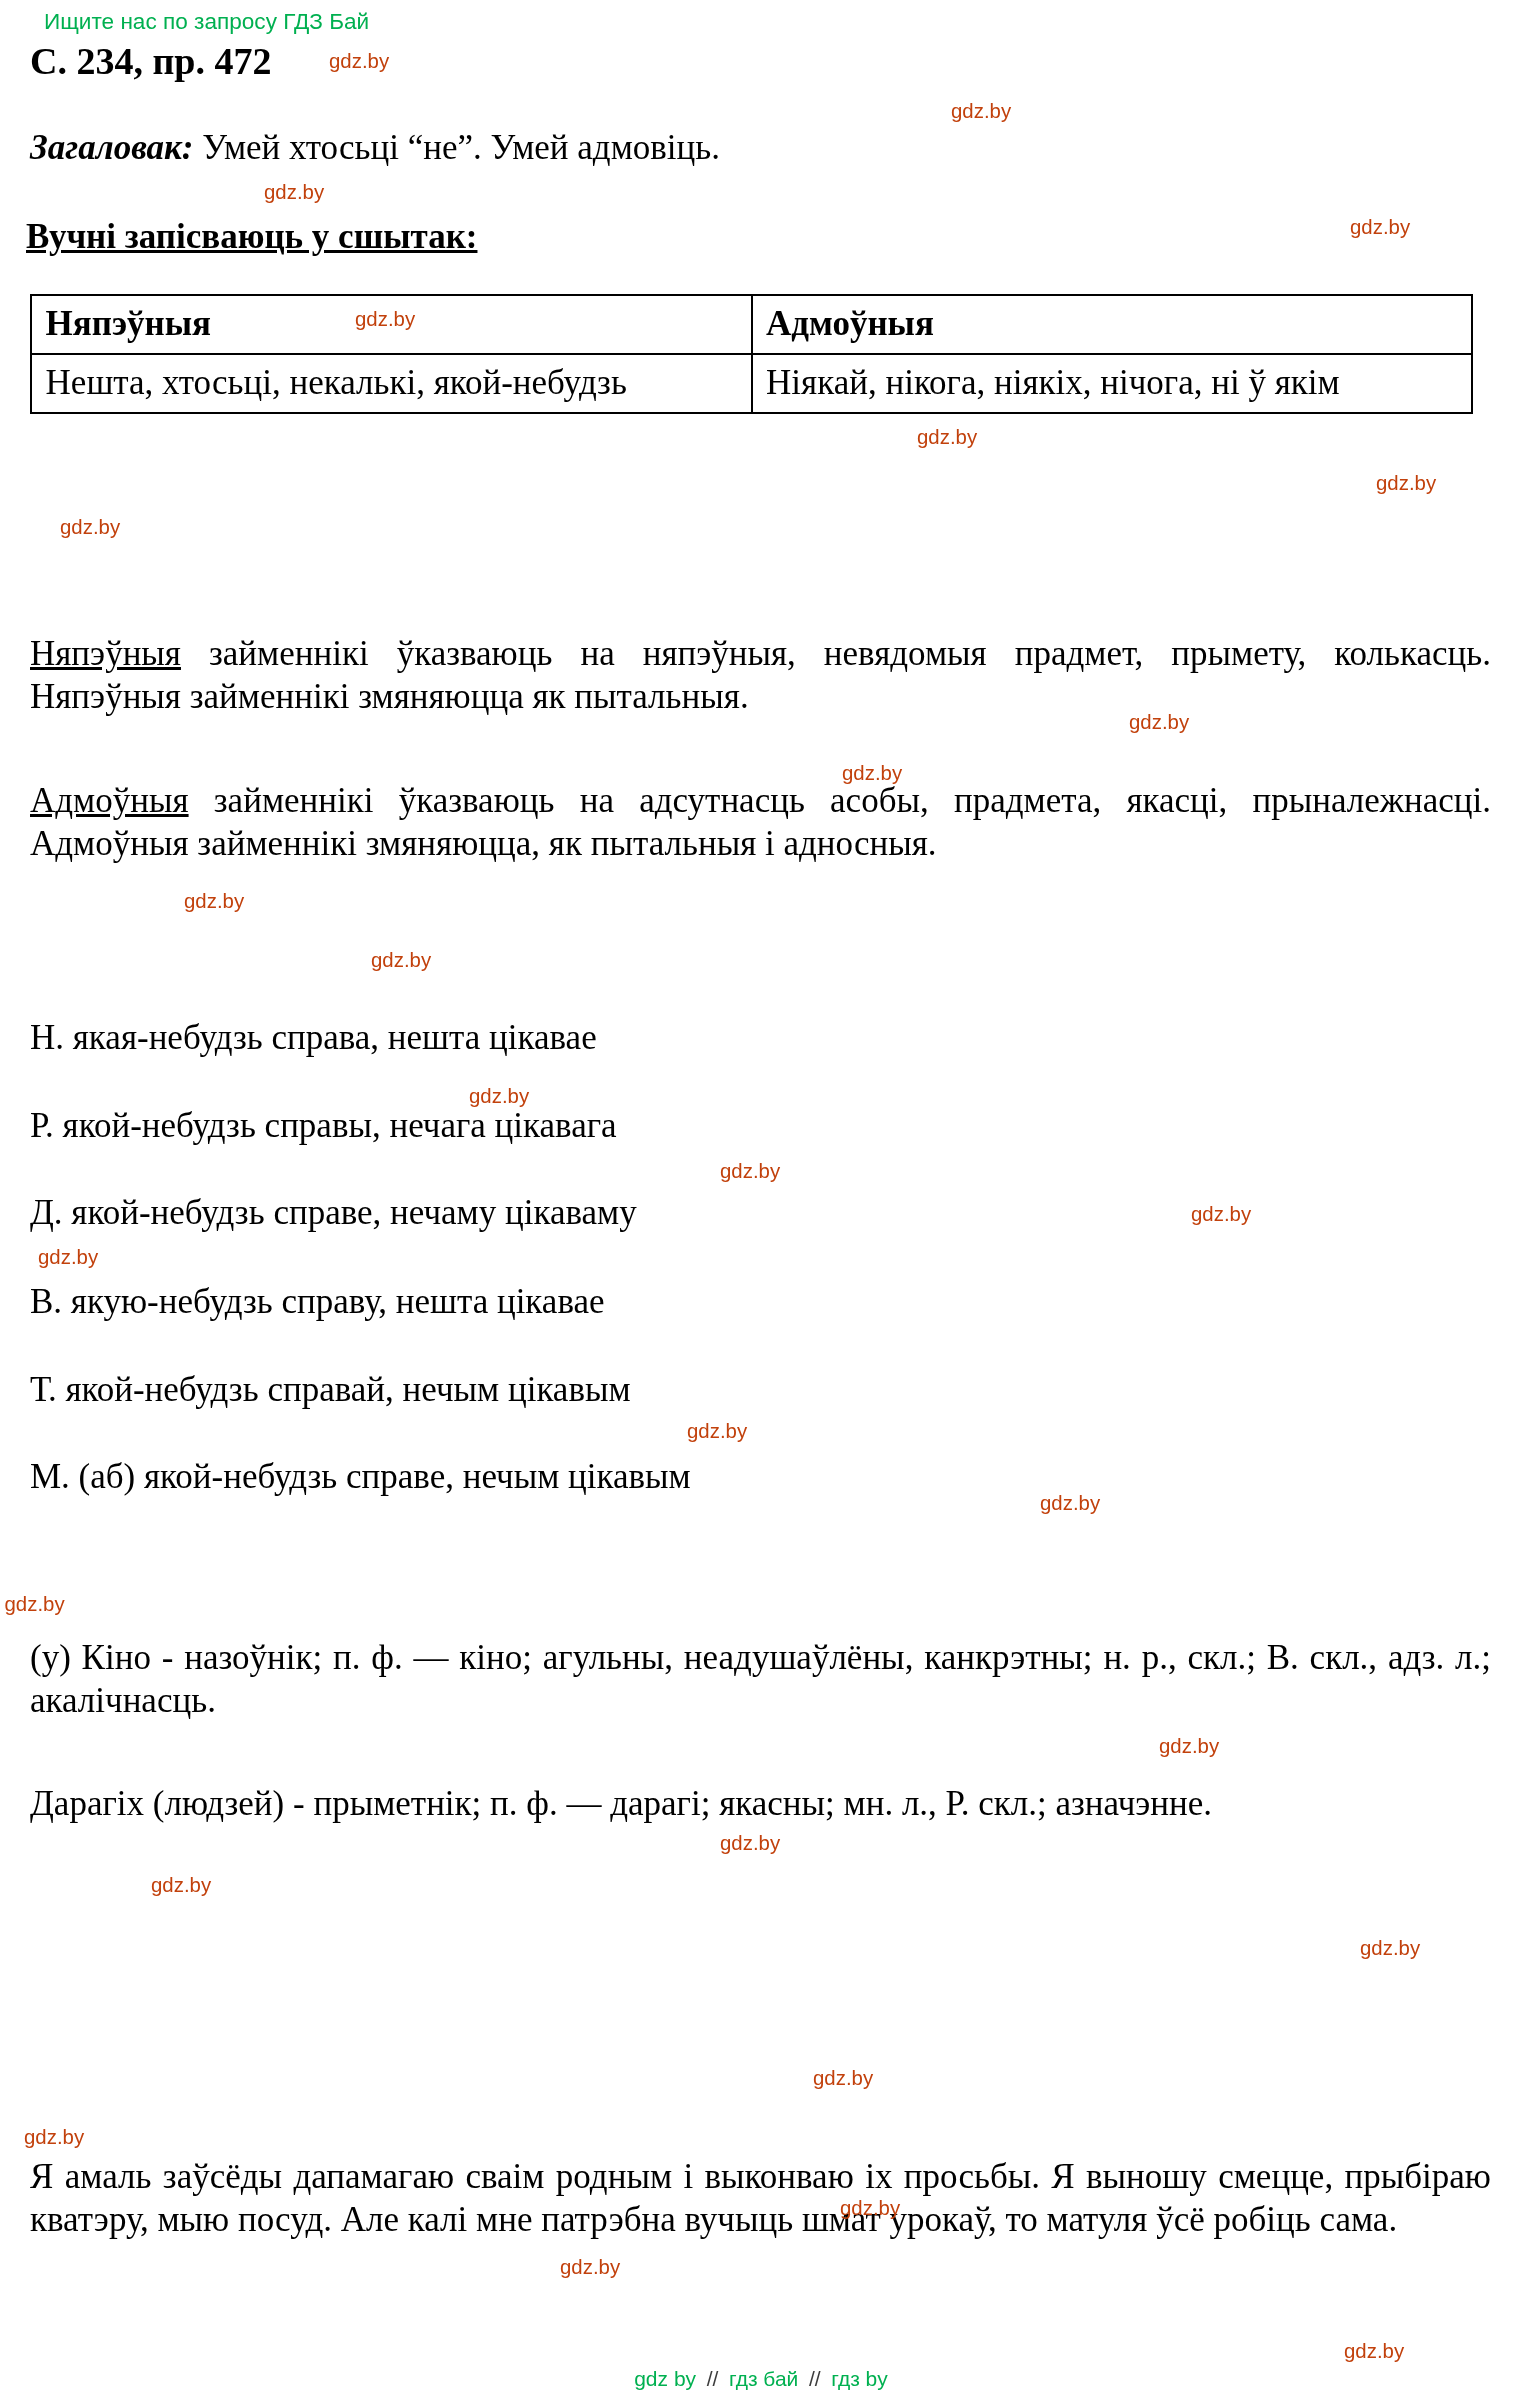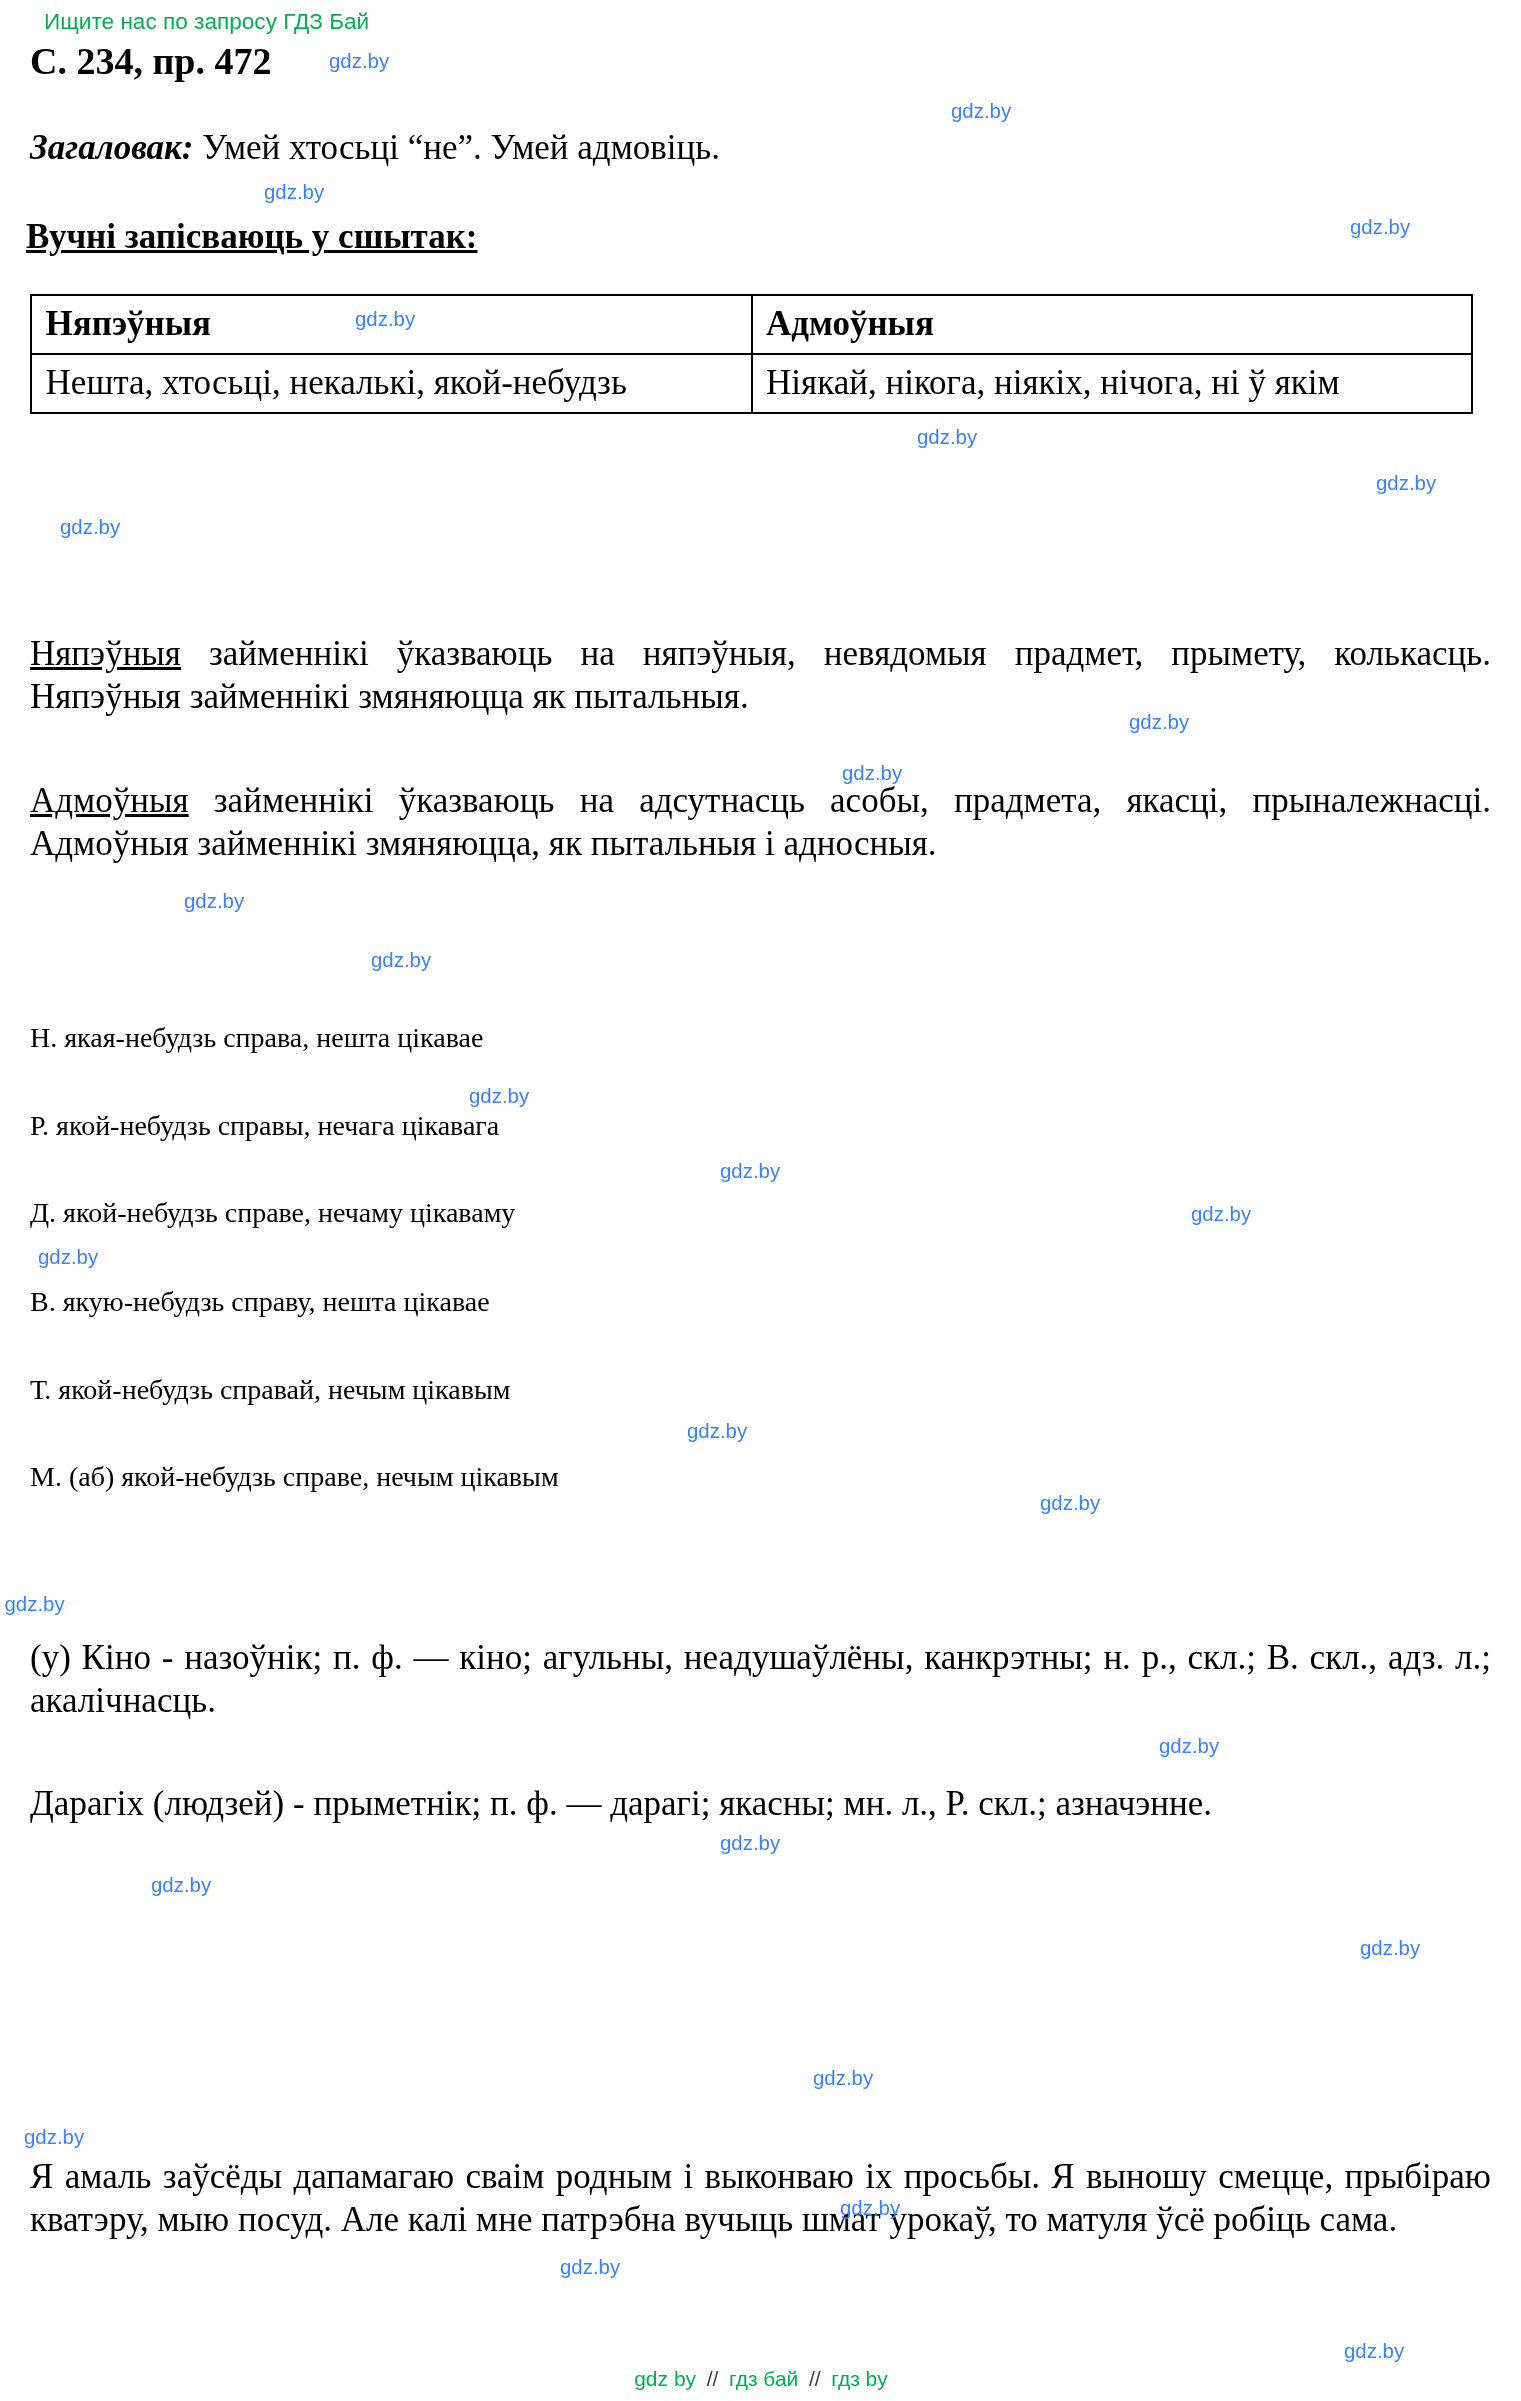--- a/index.html
+++ b/index.html
@@ -51,36 +51,36 @@
   }
   table.pron th { font-weight:bold; }
   .para {
     position:absolute; left:30px; width:1461px;
     font-size:35px; line-height:43px;
     text-align:justify;
   }
   .para .u-lead { text-decoration:underline; }
   .case-line {
     position:absolute; left:30px;
-    font-size:28px; line-height:42px;
+    font-size:35px; line-height:42px;
     white-space:nowrap;
   }
   .footer {
     position:absolute; top:2367px; left:0; width:100%;
     text-align:center;
     font-family:"Liberation Sans", sans-serif;
     font-size:21px;
     color:#00b050;
   }
   .footer .sep { color:#3c3c3c; margin:0 10.6px; }
   .wm {
     position:absolute;
     font-family:"Liberation Sans", sans-serif;
     font-size:20.4px;
-    color:#3b82f6;
+    color:#c2410c;
     white-space:nowrap;
   }
 </style>
 </head>
 <body>
 
 <div class="page">
 
   <div class="banner">Ищите нас по запросу ГДЗ Бай</div>
 

